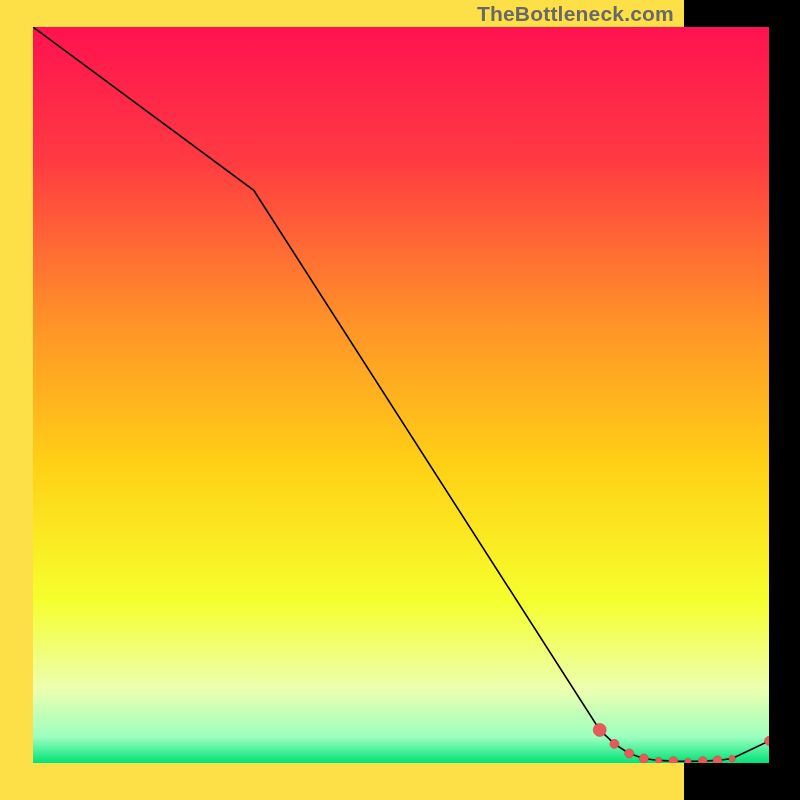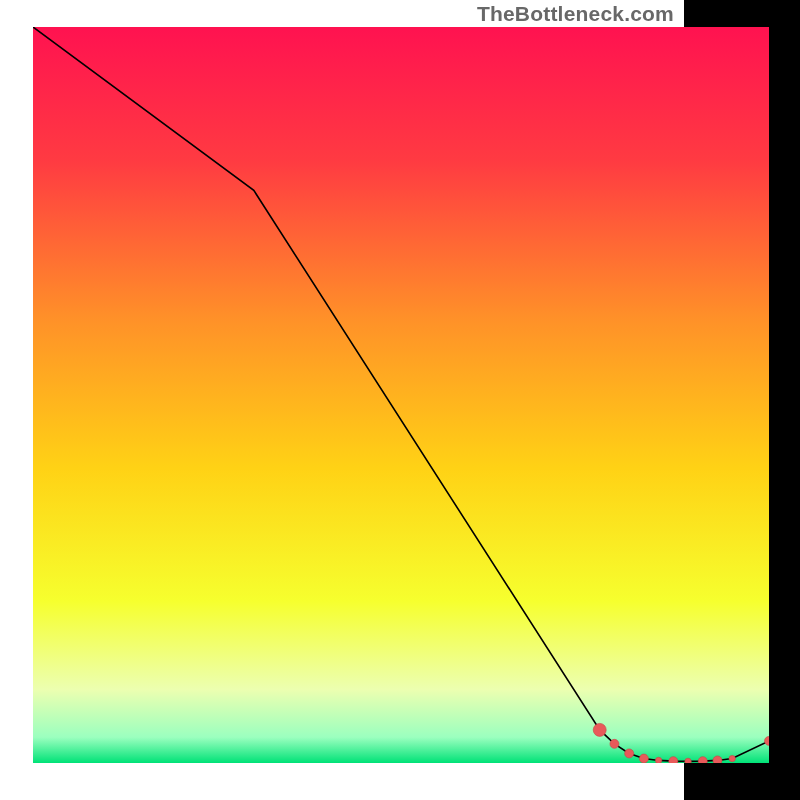--- a/index.html
+++ b/index.html
@@ -8,21 +8,21 @@
     width: 800px;
     height: 800px;
     background: #000000;
     overflow: hidden;
     font-family: Arial, Helvetica, sans-serif;
   }
   .container {
     position: relative;
     width: 684px;
     height: 800px;
-    background: #ffffff;
+    background: #fde047;
   }
   .watermark {
     position: absolute;
     top: 2px;
     right: 10px;
     color: #686868;
     font-size: 21px;
     font-weight: 600;
     z-index: 5;
     letter-spacing: 0.2px;

